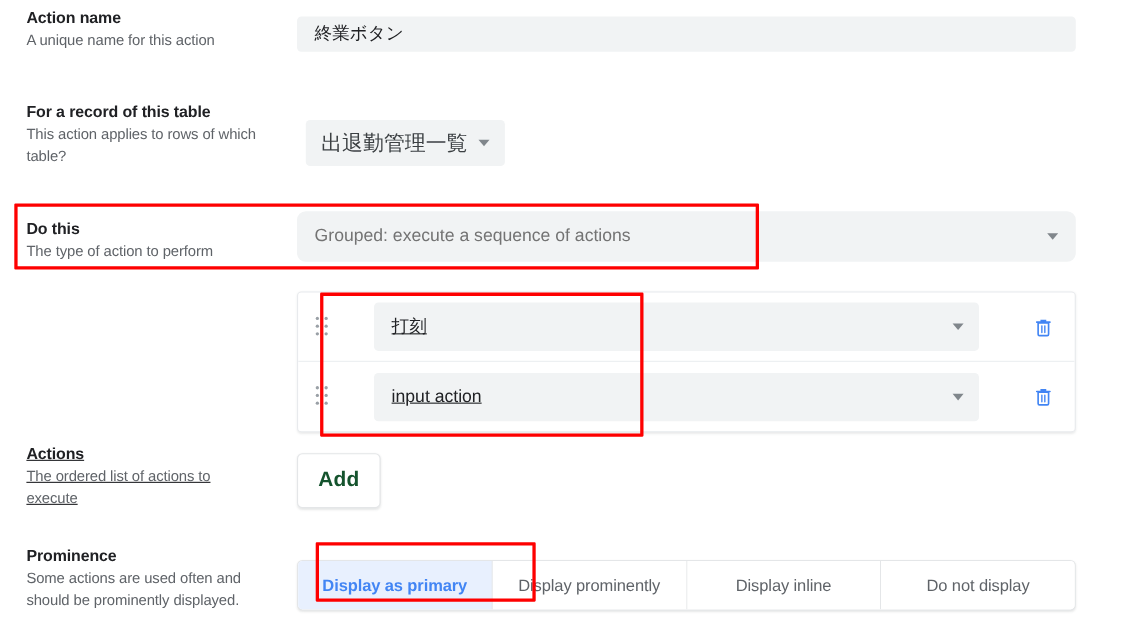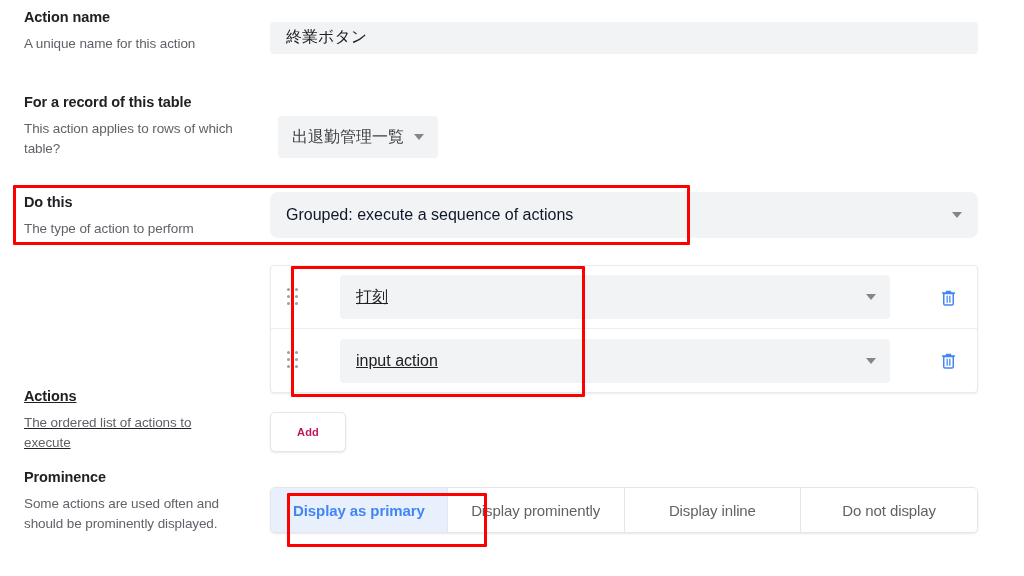--- a/index.html
+++ b/index.html
@@ -41,21 +41,21 @@
     font-size: 14.5px;
     font-weight: bold;
     color: #202124;
     line-height: 19px;
     letter-spacing: -0.1px;
   }
   .label-desc {
     font-size: 13.5px;
     color: #5f6368;
     line-height: 19.5px;
-    margin-top: 7px;
+    margin-top: 0;
     letter-spacing: -0.1px;
     max-width: 215px;
   }
   .field-col {
     flex: 1 1 auto;
     position: relative;
   }
 
   
   .text-field {
@@ -73,21 +73,21 @@
 
   
   .chip-select {
     background: #f1f3f4;
     border-radius: 4px;
     height: 42px;
     display: inline-flex;
     align-items: center;
     padding: 0 14px;
     box-sizing: border-box;
-    font-size: 16px;
+    font-size: 19px;
     color: #3c4043;
   }
   .chip-caret {
     margin-left: 10px;
     width: 0;
     height: 0;
     border-left: 5px solid transparent;
     border-right: 5px solid transparent;
     border-top: 6px solid #80868b;
   }
@@ -95,21 +95,21 @@
   
   .wide-select {
     background: #f1f3f4;
     border-radius: 8px;
     height: 46px;
     display: flex;
     align-items: center;
     padding: 0 16px;
     box-sizing: border-box;
     font-size: 16px;
-    color: #0f172a;
+    color: #737373;
     width: 708px;
     justify-content: space-between;
   }
   .caret {
     width: 0;
     height: 0;
     border-left: 5px solid transparent;
     border-right: 5px solid transparent;
     border-top: 6px solid #80868b;
   }
@@ -180,29 +180,29 @@
     justify-content: center;
     cursor: pointer;
   }
 
   
   .add-button {
     display: inline-flex;
     align-items: center;
     justify-content: center;
     min-width: 76px;
-    height: 40px;
+    height: 50px;
     padding: 0 18px;
     box-sizing: border-box;
     background: #ffffff;
     border: 1px solid #e4e6e8;
     border-radius: 5px;
     box-shadow: 0 1px 2px rgba(60,64,67,0.12);
-    color: #be185d;
-    font-size: 11px;
+    color: #14532d;
+    font-size: 19px;
     font-weight: bold;
     letter-spacing: 0.2px;
     cursor: pointer;
   }
 
   
   .segmented {
     display: flex;
     width: 708px;
     height: 46px;
@@ -337,21 +337,21 @@
         </div>
 
       </div>
 
       <div style="margin-top:19px;">
         <button class="add-button">Add</button>
       </div>
     </div>
   </div>
 
-  <div class="row" style="top:468px;">
+  <div class="row" style="top:497px;">
     <div class="label-col">
       <div class="label-title">Prominence</div>
       <div class="label-desc">Some actions are used often and should be prominently displayed.</div>
     </div>
     <div class="field-col">
       <div class="segmented">
         <div class="seg selected">Display as primary</div>
         <div class="seg">Display prominently</div>
         <div class="seg">Display inline</div>
         <div class="seg">Do not display</div>

